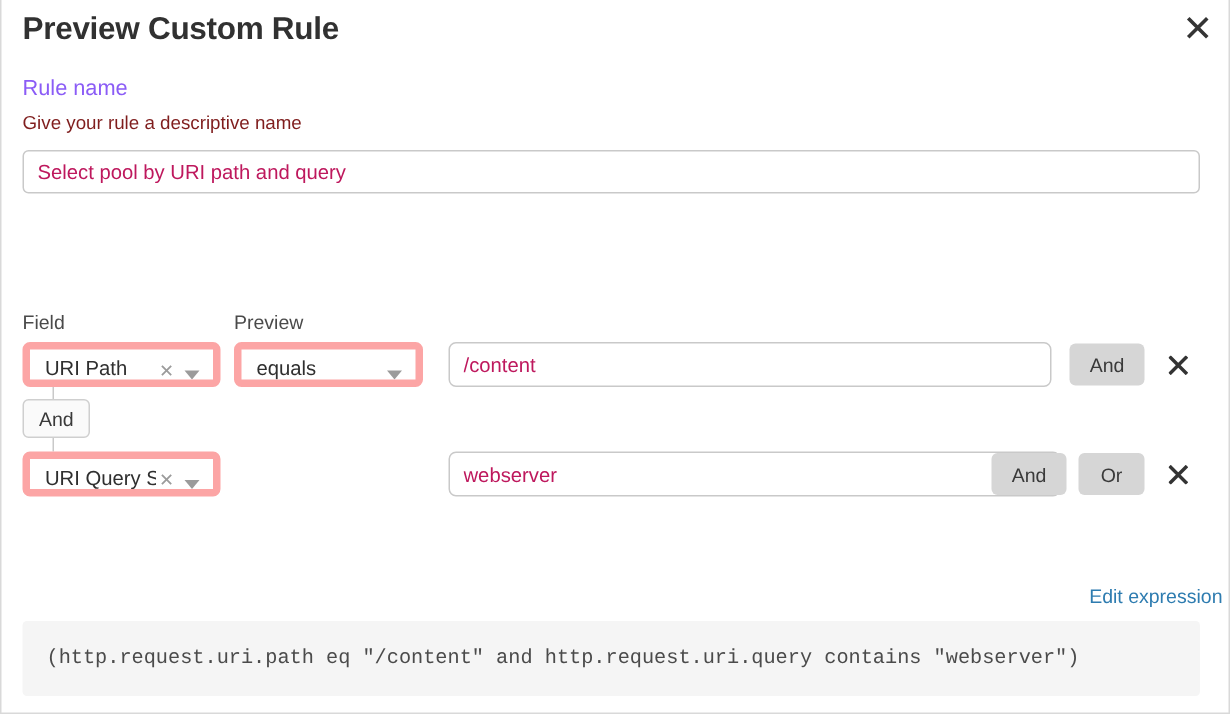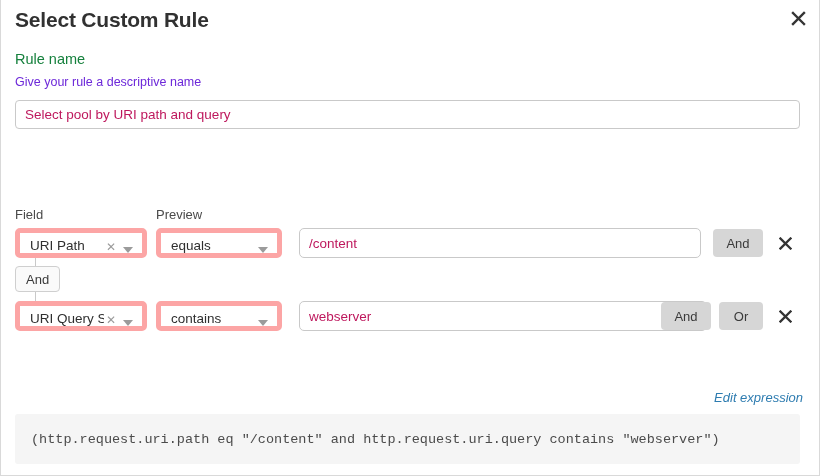--- a/index.html
+++ b/index.html
@@ -50,26 +50,26 @@
     background: none;
     border: none;
     padding: 0;
   }
   .close-btn svg { display: block; }
 
   
   .label-strong {
     position: absolute;
     font-size: 14.5px;
-    color: #15803d;
+    color: #8b5cf6;
   }
   .label-muted {
     position: absolute;
     font-size: 12.5px;
-    color: #6d28d9;
+    color: #7f1d1d;
   }
   #rule-name-label { left: 14px; top: 51px; }
   #rule-name-hint  { left: 14px; top: 75px; }
 
   .text-input {
     position: absolute;
     box-sizing: border-box;
     background: #ffffff;
     border: 1px solid #c9c9c9;
     border-radius: 4px;
@@ -242,27 +242,26 @@
   
   #expr-label {
     position: absolute;
     left: 14px;
     top: 390px;
     font-size: 13px;
     color: #4a4a4a;
   }
   #edit-expression-link {
     position: absolute;
-    right: 16px;
+    right: 4px;
     top: 390px;
     font-size: 13px;
     color: #2e7cb0;
     text-decoration: none;
     cursor: pointer;
-    font-style: italic;
   }
   #expr-box {
     position: absolute;
     left: 14px;
     top: 414px;
     width: 785px;
     height: 50px;
     box-sizing: border-box;
     background: #f5f5f5;
     border-radius: 3px;
@@ -275,21 +274,21 @@
     font-size: 13.5px;
     color: #4b4b4b;
     white-space: nowrap;
   }
 </style>
 </head>
 <body>
 
 <div class="modal">
 
-  <div class="modal-title">Select Custom Rule</div>
+  <div class="modal-title">Preview Custom Rule</div>
 
   <button class="close-btn">
     <span>
       <svg width="15" height="15" viewBox="0 0 15 15" aria-hidden="true">
         <path d="M2 2 L13 13 M13 2 L2 13" stroke="#343434" stroke-width="2.4" stroke-linecap="square"></path>
       </svg>
     </span>
   </button>
 
   <div class="label-strong" id="rule-name-label">Rule name</div>
@@ -340,26 +339,20 @@
   <div class="cond-row" id="cond-row-1">
 
     <div class="select-box field-select">
       <span class="sel-text">URI Query St...</span>
       <span class="sel-clear">✕</span>
       <span class="sel-caret">
           <span class="caret-tri"></span>
         </span>
     </div>
 
-    <div class="select-box operator-select">
-      <span class="sel-text">contains</span>
-      <span class="sel-caret">
-          <span class="caret-tri"></span>
-        </span>
-    </div>
 
     <input class="text-input value-input" id="value-input-1" type="text" value="webserver" style="">
 
     <button class="logic-btn" id="and-btn-1">And</button>
     <button class="logic-btn" id="or-btn-1">Or</button>
 
     <button class="delete-btn">
       <span>
         <svg width="13" height="13" viewBox="0 0 13 13" aria-hidden="true">
           <path d="M1.5 1.5 L11.5 11.5 M11.5 1.5 L1.5 11.5" stroke="#333333" stroke-width="2.3" stroke-linecap="square"></path>

